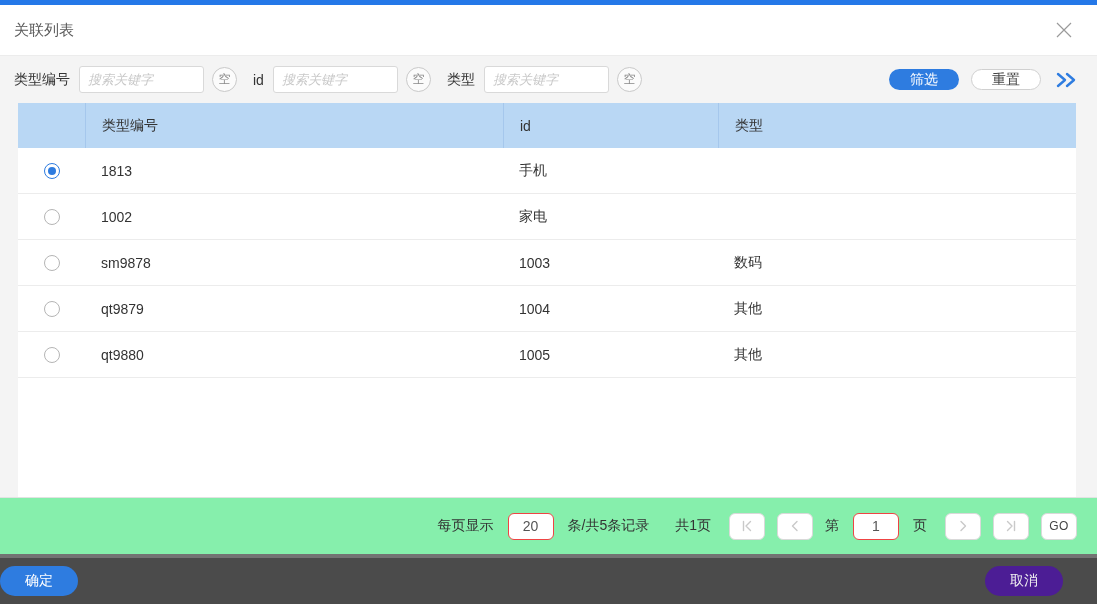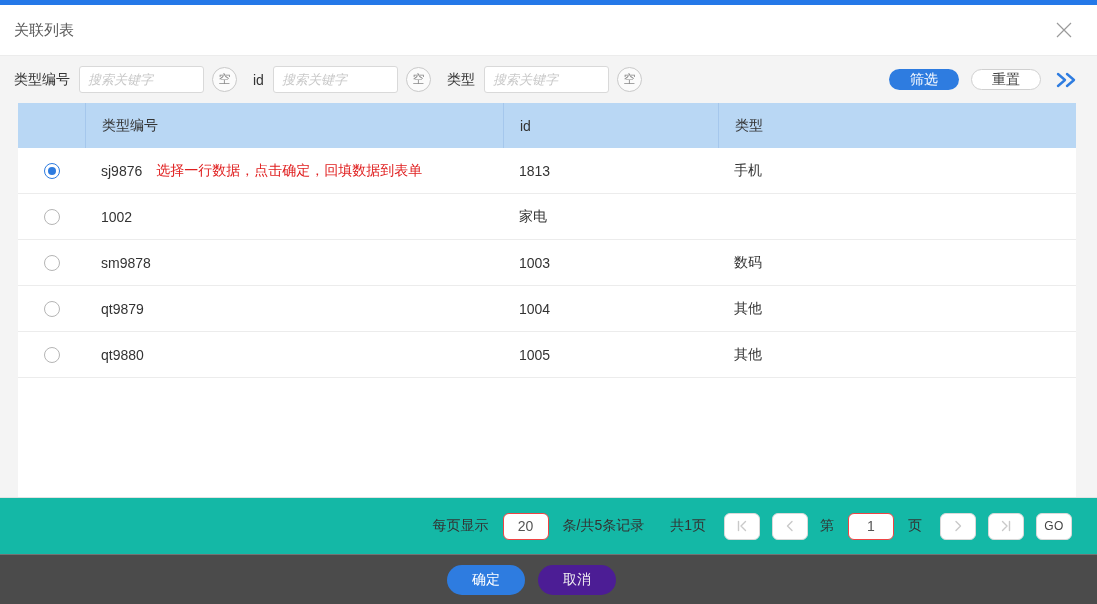--- a/index.html
+++ b/index.html
@@ -52,35 +52,35 @@
   .cell-sel { justify-content:center; padding-left:0; }
   .radio { width:16px; height:16px; border-radius:50%; border:1px solid #b5b5b5;
            background:#fff; display:inline-flex; align-items:center; justify-content:center;
            cursor:pointer; }
   .radio.selected { border-color:#2d7bdf; }
   .radio.selected::after { content:""; width:8px; height:8px; border-radius:50%; background:#2d7bdf; }
   .annotation { color:#e02020; margin-left:14px; white-space:nowrap; }
   .filler { flex:1; background:#fff; }
 
   
-  .pagebar { height:57px; flex:none; background:#14b8a6; border-top:1px solid #e2e2e2;
-             display:flex; align-items:center; justify-content:flex-end; padding-right:25px; }
+  .pagebar { height:57px; flex:none; background:#86efac; border-top:1px solid #e2e2e2;
+             display:flex; align-items:center; justify-content:flex-end; padding-right:20px; }
   .pg-label { color:#333; margin:0 6px; white-space:nowrap; }
   .pg-input { width:46px; height:27px; border:1px solid #ef4444; border-radius:6px;
               text-align:center; font-size:14px; color:#555; margin:0 8px; outline:none;
               background:#fff; font-family:inherit; }
   .pg-btn { width:36px; height:27px; border:1px solid #d9d9d9; border-radius:6px; background:#fff;
             display:flex; align-items:center; justify-content:center; margin-left:12px;
             cursor:pointer; color:#c9c9c9; }
   .pg-go { color:#444; font-size:12px; letter-spacing:.5px; }
   .pg-gap { width:14px; flex:none; }
 
   
-  .footer { flex:1; background:#4b4b4b; border-top:1px solid #737373; display:flex;
-            align-items:center; justify-content:center; padding-right:34px; }
+  .footer { flex:1; background:#4b4b4b; border-top:4px solid #737373; display:flex;
+            align-items:center; justify-content:space-between; padding-right:34px; }
   .btn-ok { background:#2e7ce0; color:#fff; height:30px; padding:0 24px; border-radius:15px; }
   .btn-cancel { background:#4c1d95; color:#f2f2f2; height:30px; padding:0 24px;
                 border-radius:15px; margin-left:13px; }
 </style>
 </head>
 <body>
 
 <div class="modal">
 
   <div class="topbar"></div>
@@ -128,24 +128,20 @@
         <div class="th"></div>
         <div class="th">类型编号</div>
         <div class="th">id</div>
         <div class="th">类型</div>
       </div>
 
       <div class="tgrid trow">
         <div class="cell cell-sel">
             <span class="radio selected"></span>
           </div>
-        <div class="cell">
-          <span>sj9876</span>
-          <span class="annotation">选择一行数据，点击确定，回填数据到表单</span>
-        </div>
         <div class="cell">1813</div>
         <div class="cell">手机</div>
       </div>
 
       <div class="tgrid trow">
         <div class="cell cell-sel">
             <span class="radio"></span>
           </div>
         <div class="cell">1002</div>
         <div class="cell">家电</div>

